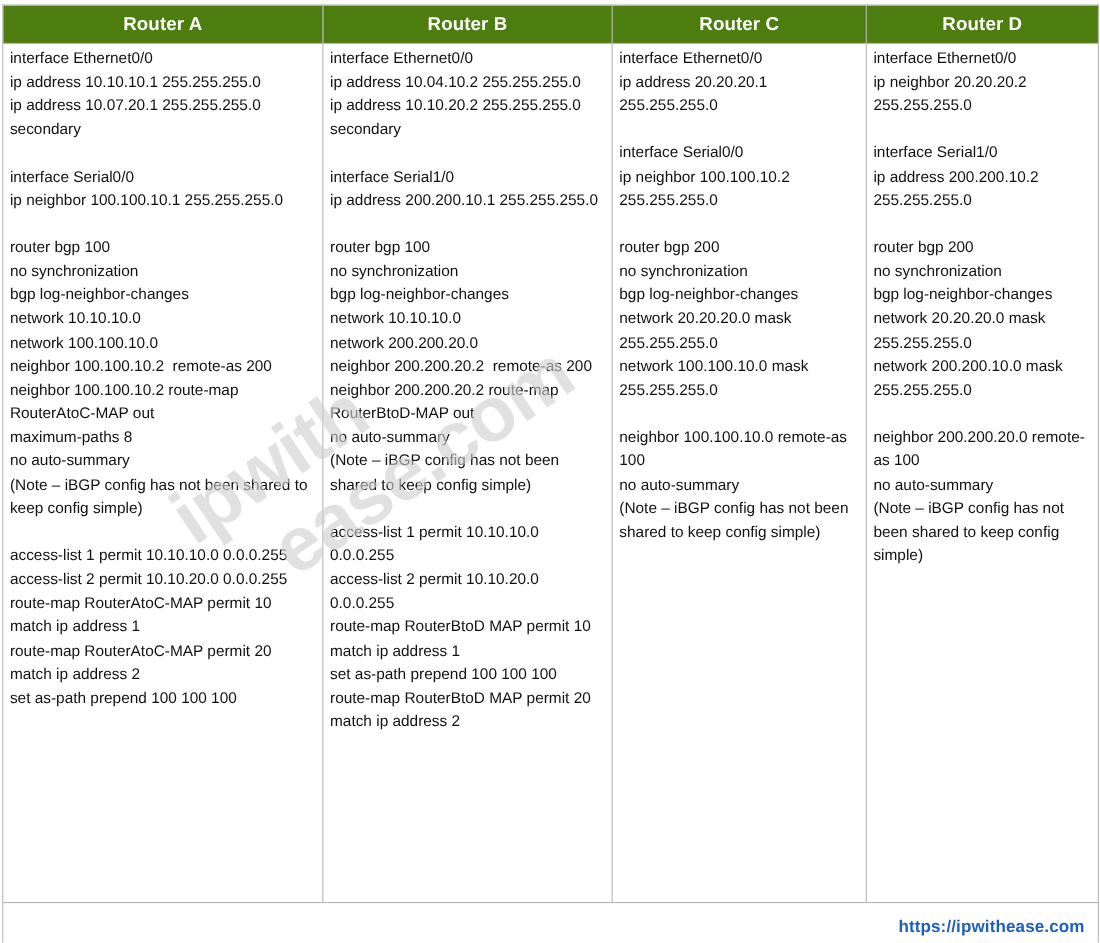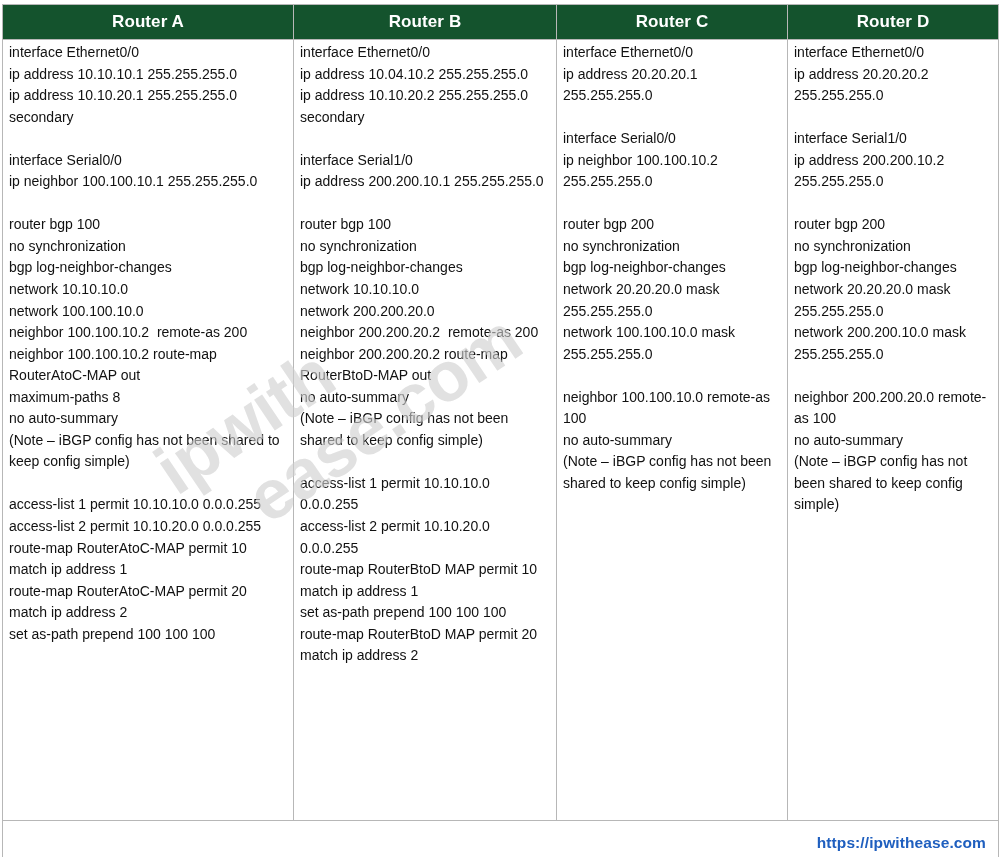--- a/index.html
+++ b/index.html
@@ -32,21 +32,21 @@
     border: 1px solid #b7b7b7;
     background: #ffffff;
   }
 
   .config-table col.c1 { width: 291px; }
   .config-table col.c2 { width: 263px; }
   .config-table col.c3 { width: 231px; }
   .config-table col.c4 { width: 211px; }
 
   .config-table th {
-    background: #14532d;
+    background: #4d7c0f;
     color: #ffffff;
     font-size: 17px;
     font-weight: bold;
     text-align: center;
     padding: 5px 4px 6px 4px;
     border: 1px solid #b7b7b7;
     letter-spacing: 0.1px;
     height: 23px;
     line-height: 22px;
   }
@@ -134,21 +134,21 @@
         <th>Router B</th>
         <th>Router C</th>
         <th>Router D</th>
       </tr>
     </thead>
     <tbody>
       <tr>
         <td class="cfg">
             <div class="cfg-line">interface Ethernet0/0</div>
             <div class="cfg-line">ip address 10.10.10.1 255.255.255.0</div>
-            <div class="cfg-line">ip address 10.10.20.1 255.255.255.0 secondary</div>
+            <div class="cfg-line">ip address 10.07.20.1 255.255.255.0 secondary</div>
             <div class="cfg-line blank">&nbsp;</div>
             <div class="cfg-line">interface Serial0/0</div>
             <div class="cfg-line">ip neighbor 100.100.10.1 255.255.255.0</div>
             <div class="cfg-line blank">&nbsp;</div>
             <div class="cfg-line">router bgp 100</div>
             <div class="cfg-line">no synchronization</div>
             <div class="cfg-line">bgp log-neighbor-changes</div>
             <div class="cfg-line">network 10.10.10.0</div>
             <div class="cfg-line">network 100.100.10.0</div>
             <div class="cfg-line">neighbor 100.100.10.2  remote-as 200</div>
@@ -203,21 +203,21 @@
             <div class="cfg-line">bgp log-neighbor-changes</div>
             <div class="cfg-line">network 20.20.20.0 mask 255.255.255.0</div>
             <div class="cfg-line">network 100.100.10.0 mask 255.255.255.0</div>
             <div class="cfg-line blank">&nbsp;</div>
             <div class="cfg-line">neighbor 100.100.10.0 remote-as 100</div>
             <div class="cfg-line">no auto-summary</div>
             <div class="cfg-line">(Note – iBGP config has not been shared to keep config simple)</div>
           </td>
         <td class="cfg">
             <div class="cfg-line">interface Ethernet0/0</div>
-            <div class="cfg-line">ip address 20.20.20.2 255.255.255.0</div>
+            <div class="cfg-line">ip neighbor 20.20.20.2 255.255.255.0</div>
             <div class="cfg-line blank">&nbsp;</div>
             <div class="cfg-line">interface Serial1/0</div>
             <div class="cfg-line">ip address 200.200.10.2 255.255.255.0</div>
             <div class="cfg-line blank">&nbsp;</div>
             <div class="cfg-line">router bgp 200</div>
             <div class="cfg-line">no synchronization</div>
             <div class="cfg-line">bgp log-neighbor-changes</div>
             <div class="cfg-line">network 20.20.20.0 mask 255.255.255.0</div>
             <div class="cfg-line">network 200.200.10.0 mask 255.255.255.0</div>
             <div class="cfg-line blank">&nbsp;</div>

